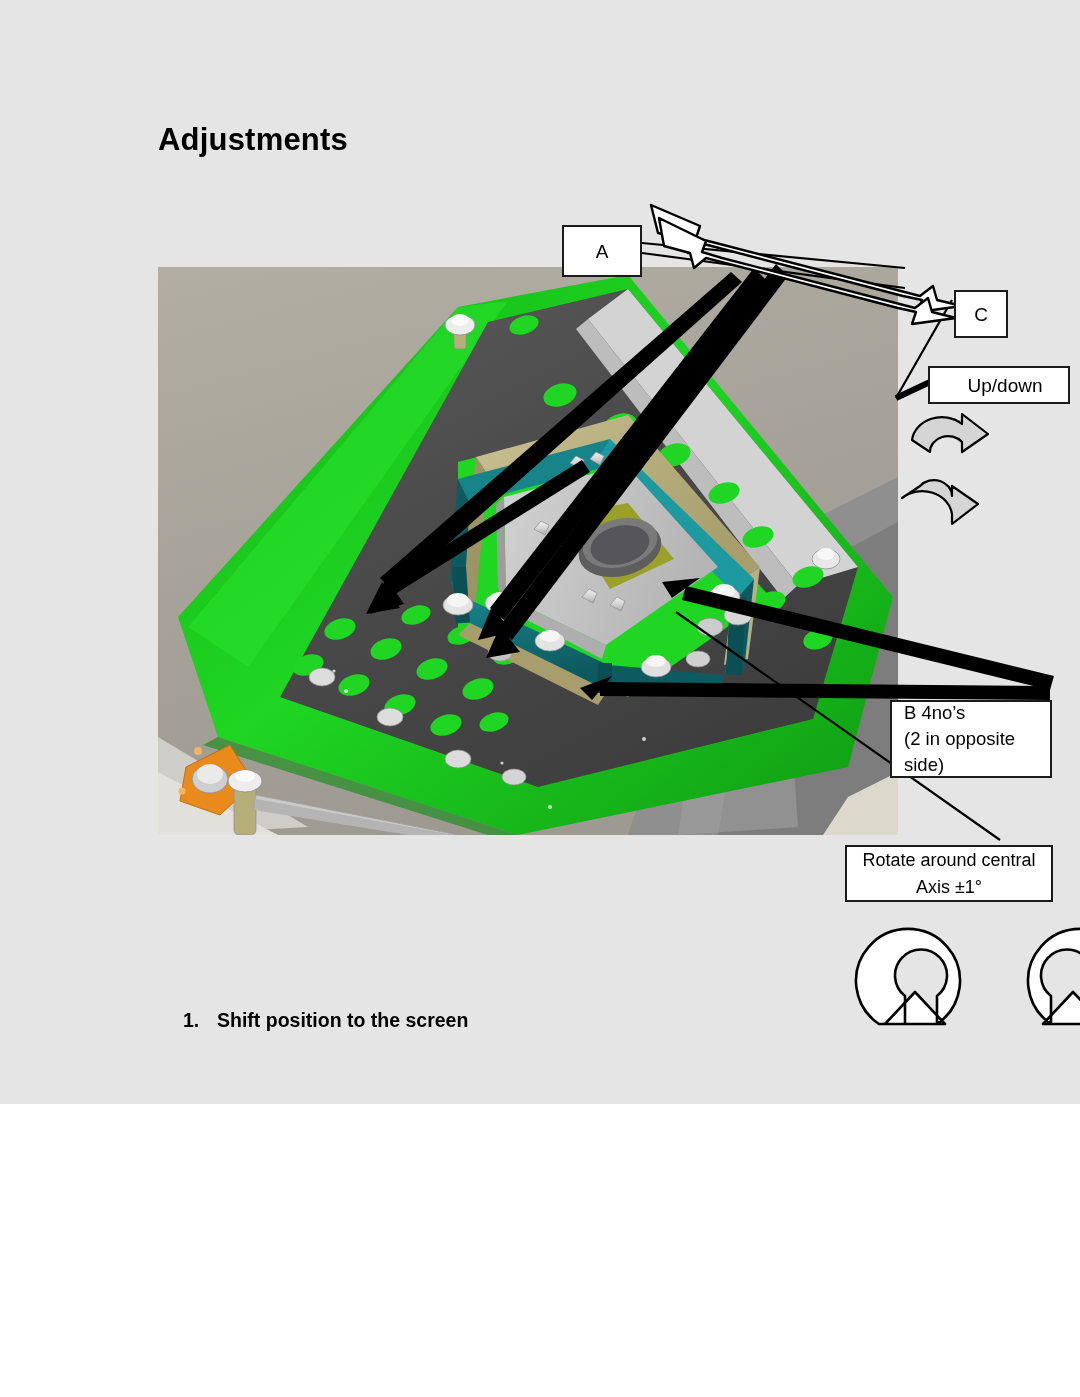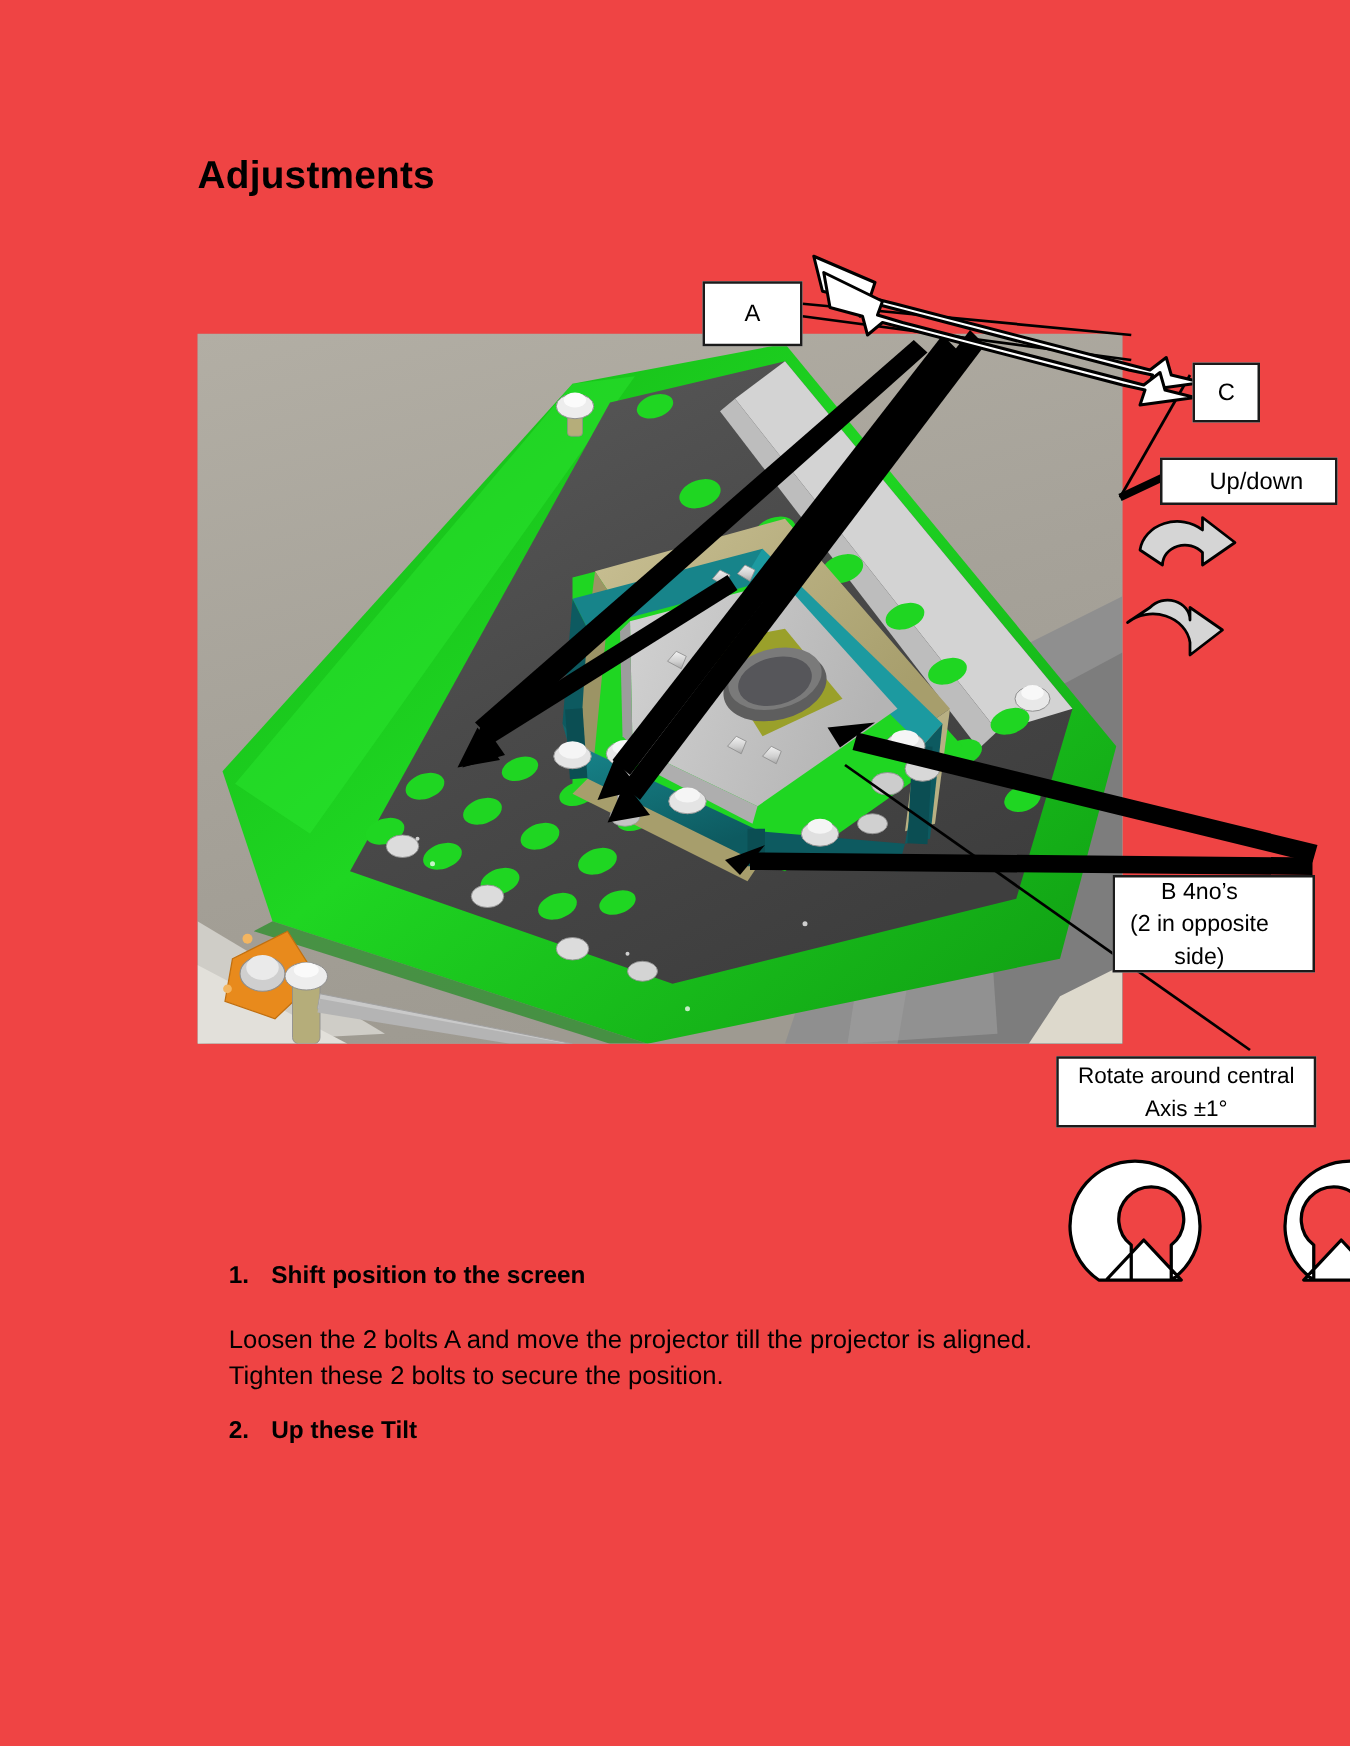--- a/index.html
+++ b/index.html
@@ -7,22 +7,22 @@
     padding: 0;
     background: #ffffff;
   }
   body {
     font-family: "Liberation Sans", sans-serif;
     color: #000000;
   }
   #page {
     position: relative;
     width: 1080px;
-    height: 1397px;
-    background: #ef4444;
+    height: 1104px;
+    background: #e5e5e5;
     overflow: hidden;
     text-decoration: underline;
   }
 
   
   #page-title {
     position: absolute;
     left: 158px;
     top: 122px;
     font-size: 31px;
@@ -65,21 +65,21 @@
     box-sizing: border-box;
     border: 2px solid #1b1b1b;
     background: #ffffff;
     font-size: 19px;
     line-height: 25px;
     display: flex;
     align-items: center;
     z-index: 40;
   }
   .callout.center { justify-content: center; text-align: center; }
-  .callout.left   { justify-content: flex-start; text-align: center; padding-left: 12px; }
+  .callout.left   { justify-content: flex-start; text-align: left; padding-left: 12px; }
 
   #callout-a      { left: 562px;  top: 225px; width: 80px;  height: 52px; }
   #callout-shift  { left: 758px;  top: 224px; width: 222px; height: 52px; }
   #callout-c      { left: 954px;  top: 290px; width: 54px;  height: 48px; }
   #callout-updown { left: 928px;  top: 366px; width: 142px; height: 38px; padding-left: 12px; }
   #callout-b      { left: 890px;  top: 700px; width: 162px; height: 78px;
                     font-size: 18.5px; line-height: 26px; }
   #callout-rotate { left: 845px;  top: 845px; width: 208px; height: 57px;
                     font-size: 18px; line-height: 27px; padding: 0 6px; }
 
@@ -408,22 +408,18 @@
                L911 1030
                L891 1030
                L921 998
                L951 1030 Z" transform="translate(1994,-6) scale(-1,1)"></path>
     </g>
   </svg>
 
   <div class="step-heading" id="step1-heading">
     <span class="step-num">1.</span><span>Shift position to the screen</span>
   </div>
-  <div class="body-par" id="step1-body">
-    <span style="white-space:pre-line">Loosen the 2 bolts A and move the projector till the projector is aligned.
-Tighten these 2 bolts to secure the position.</span>
-  </div>
 
   <div class="step-heading" id="step2-heading">
     <span class="step-num">2.</span><span>Up these Tilt</span>
   </div>
 
 </div>
 
 </body></html>

